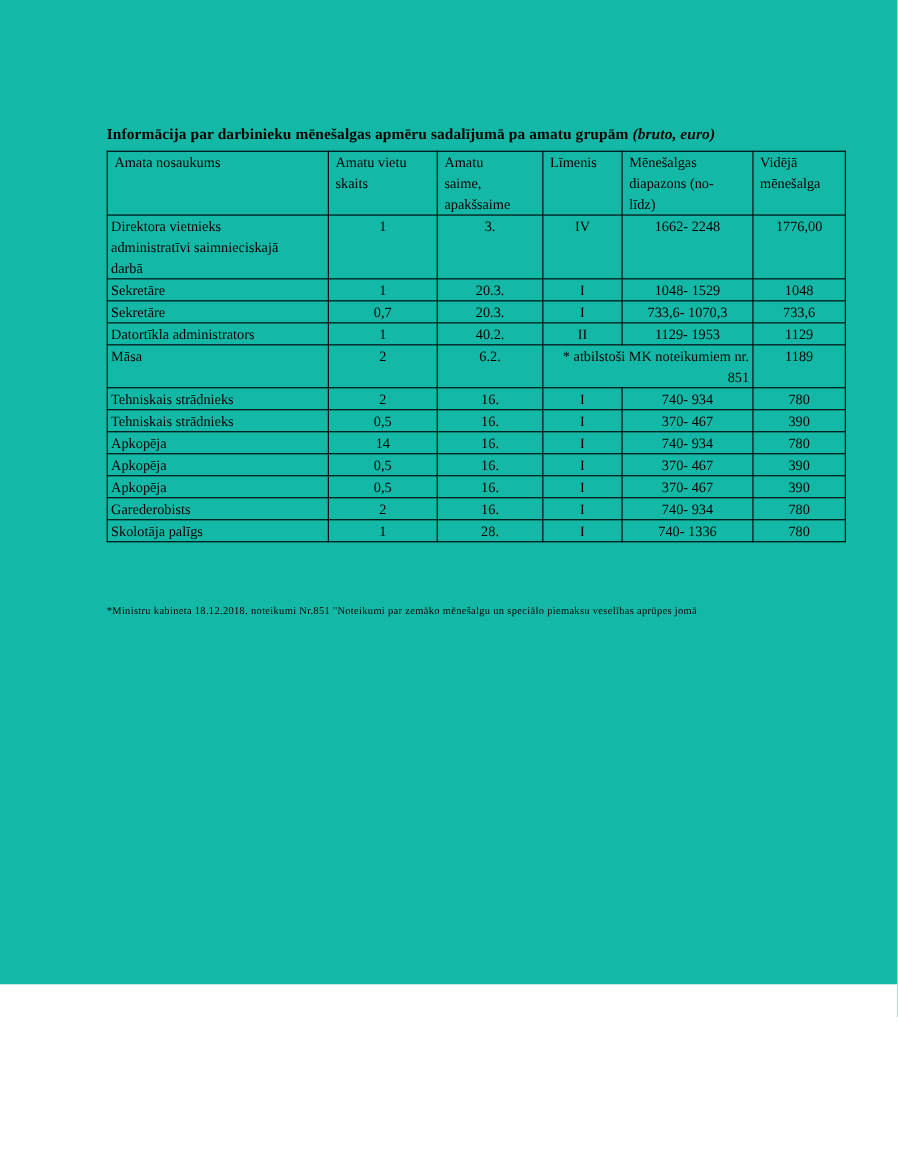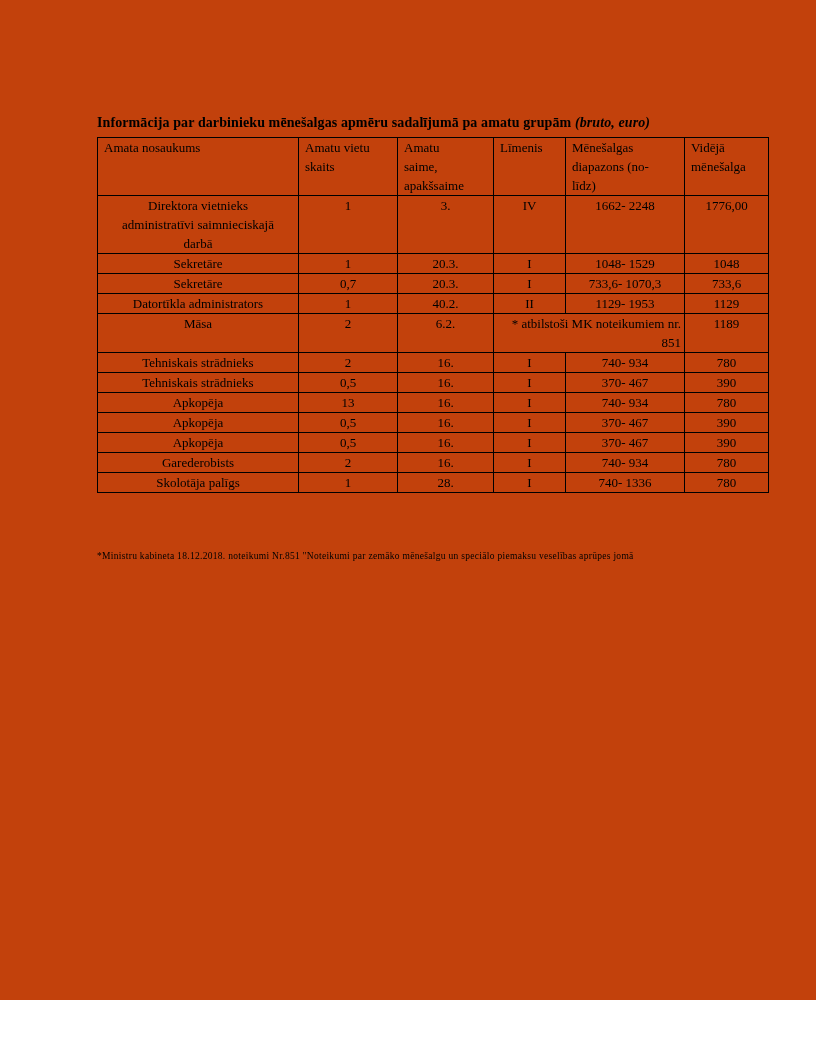--- a/index.html
+++ b/index.html
@@ -1,21 +1,21 @@
 <!DOCTYPE html>
 <html><head>
 <meta charset="utf-8">
 <style>
   * { margin: 0; padding: 0; box-sizing: border-box; }
   html, body { background: #ffffff; }
   .page {
     position: relative;
     width: 816px;
-    height: 1000px;
-    background: #c2410c;
+    height: 895px;
+    background: #14b8a6;
     font-family: "Liberation Serif", serif;
     color: #000000;
     overflow: hidden;
   }
   .content {
     position: absolute;
     left: 97px;
     top: 115px;
     width: 672px;
   }
@@ -39,21 +39,21 @@
     line-height: 19px;
     vertical-align: top;
     white-space: pre-line;
     padding: 0 3px;
     overflow: hidden;
   }
   table.salary-table th {
     text-align: left;
     padding-left: 6px;
   }
-  td.c-name { text-align: center; padding-left: 6px; }
+  td.c-name { text-align: left; padding-left: 6px; }
   td.c-num, td.c-fam, td.c-lvl, td.c-rng, td.c-avg { text-align: center; }
   td.c-note {
     text-align: right;
     font-size: 9px;
     line-height: 19px;
     white-space: nowrap;
   }
   .footnote {
     margin-top: 52px;
     font-size: 9.5px;
@@ -147,21 +147,21 @@
         <tr>
           <td class="c-name">Tehniskais strādnieks</td>
           <td class="c-num">0,5</td>
           <td class="c-fam">16.</td>
           <td class="c-lvl">I</td>
           <td class="c-rng">370- 467</td>
           <td class="c-avg">390</td>
         </tr>
         <tr>
           <td class="c-name">Apkopēja</td>
-          <td class="c-num">13</td>
+          <td class="c-num">14</td>
           <td class="c-fam">16.</td>
           <td class="c-lvl">I</td>
           <td class="c-rng">740- 934</td>
           <td class="c-avg">780</td>
         </tr>
         <tr>
           <td class="c-name">Apkopēja</td>
           <td class="c-num">0,5</td>
           <td class="c-fam">16.</td>
           <td class="c-lvl">I</td>

